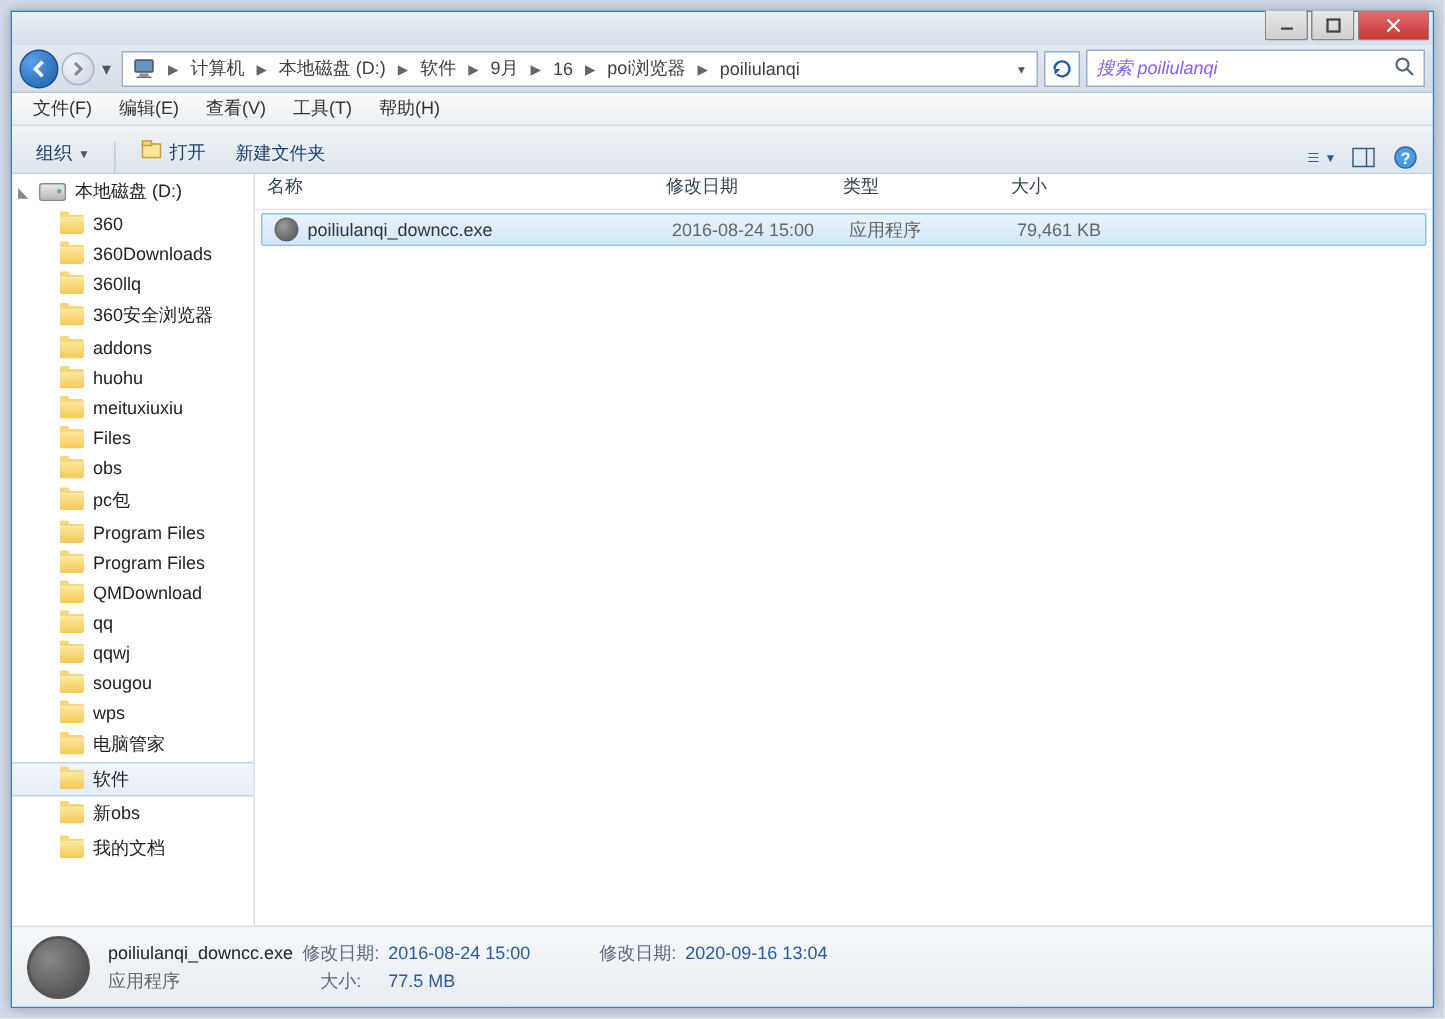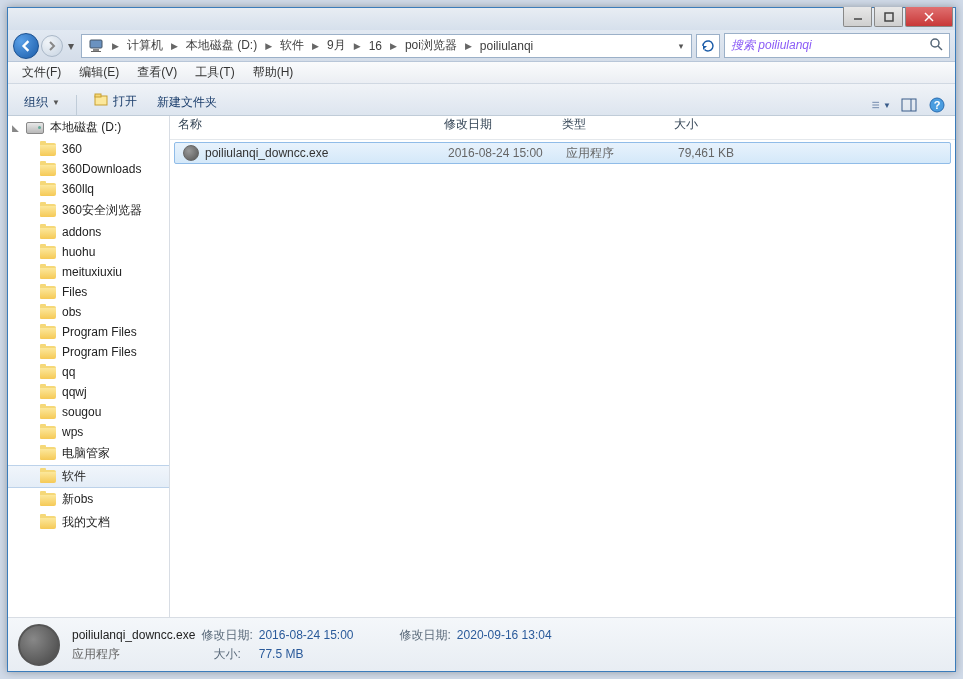--- a/index.html
+++ b/index.html
@@ -255,25 +255,33 @@
           <div class="tree-item">
             <span class="folder-ico"></span>
             <span>Files</span>
           </div>
           <div class="tree-item">
             <span class="folder-ico"></span>
             <span>obs</span>
           </div>
           <div class="tree-item">
             <span class="folder-ico"></span>
+            <span>pc包</span>
+          </div>
+          <div class="tree-item">
+            <span class="folder-ico"></span>
             <span>Program Files</span>
           </div>
           <div class="tree-item">
             <span class="folder-ico"></span>
             <span>Program Files</span>
+          </div>
+          <div class="tree-item">
+            <span class="folder-ico"></span>
+            <span>QMDownload</span>
           </div>
           <div class="tree-item">
             <span class="folder-ico"></span>
             <span>qq</span>
           </div>
           <div class="tree-item">
             <span class="folder-ico"></span>
             <span>qqwj</span>
           </div>
           <div class="tree-item">

